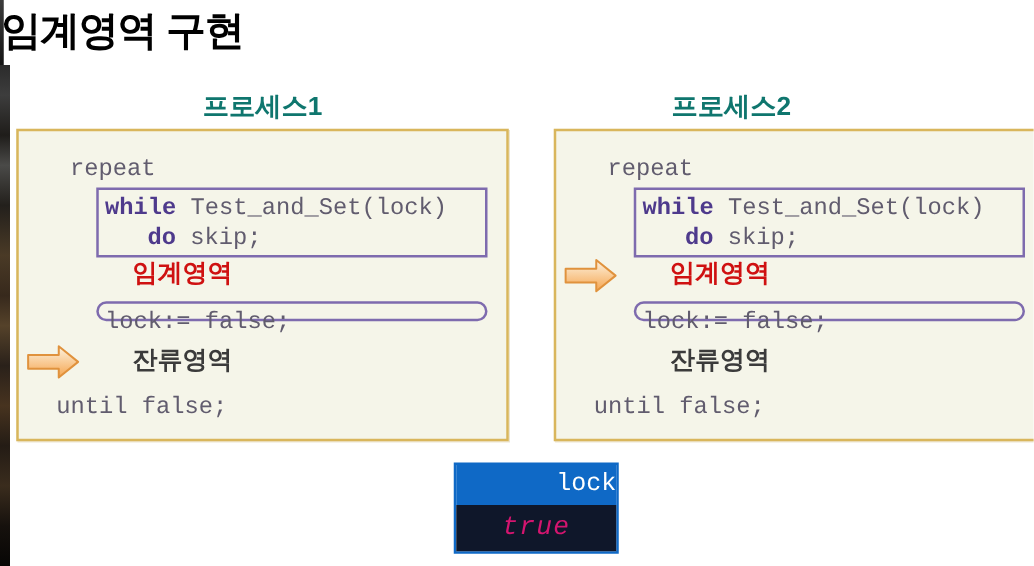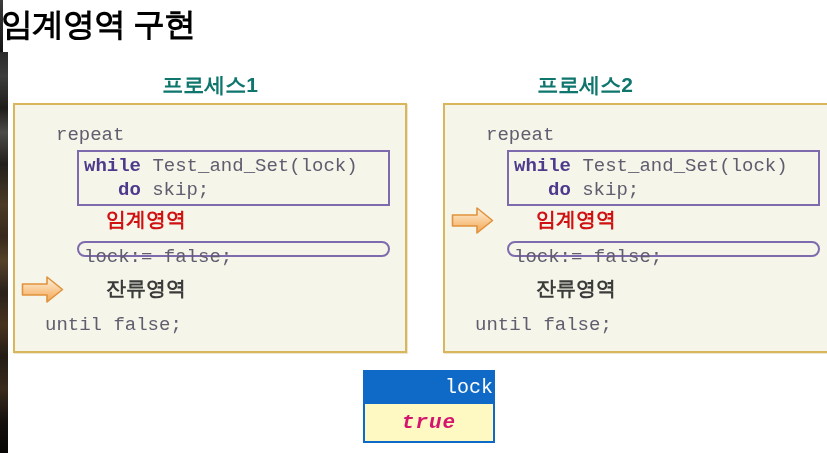--- a/index.html
+++ b/index.html
@@ -69,23 +69,23 @@
   .lock-table {
     position:absolute; left:363px; top:370px; width:132px; height:73px;
     border:2px solid var(--table_blue); background:#fff;
   }
   .lock-header {
     height:32px; background:var(--table_blue); color:#fff;
     font-family:"Liberation Mono","DejaVu Sans Mono",monospace;
     font-size:20px; line-height:32px; text-align:right;
   }
   .lock-value {
-    height:37px; background:#fef9c3; text-align:center;
+    height:37px; background:#0f172a; text-align:center;
     font-family:"Liberation Mono","DejaVu Sans Mono",monospace;
-    font-size:21px; line-height:38px; font-weight:bold; font-style:italic;
+    font-size:21px; line-height:38px; font-weight:normal; font-style:italic;
     color:var(--true_magenta); letter-spacing:1px;
   }
 </style>
 </head>
 <body>
 
 <div class="stage">
 
   <div class="left-strip-top"></div>
   <div class="left-strip"></div>

